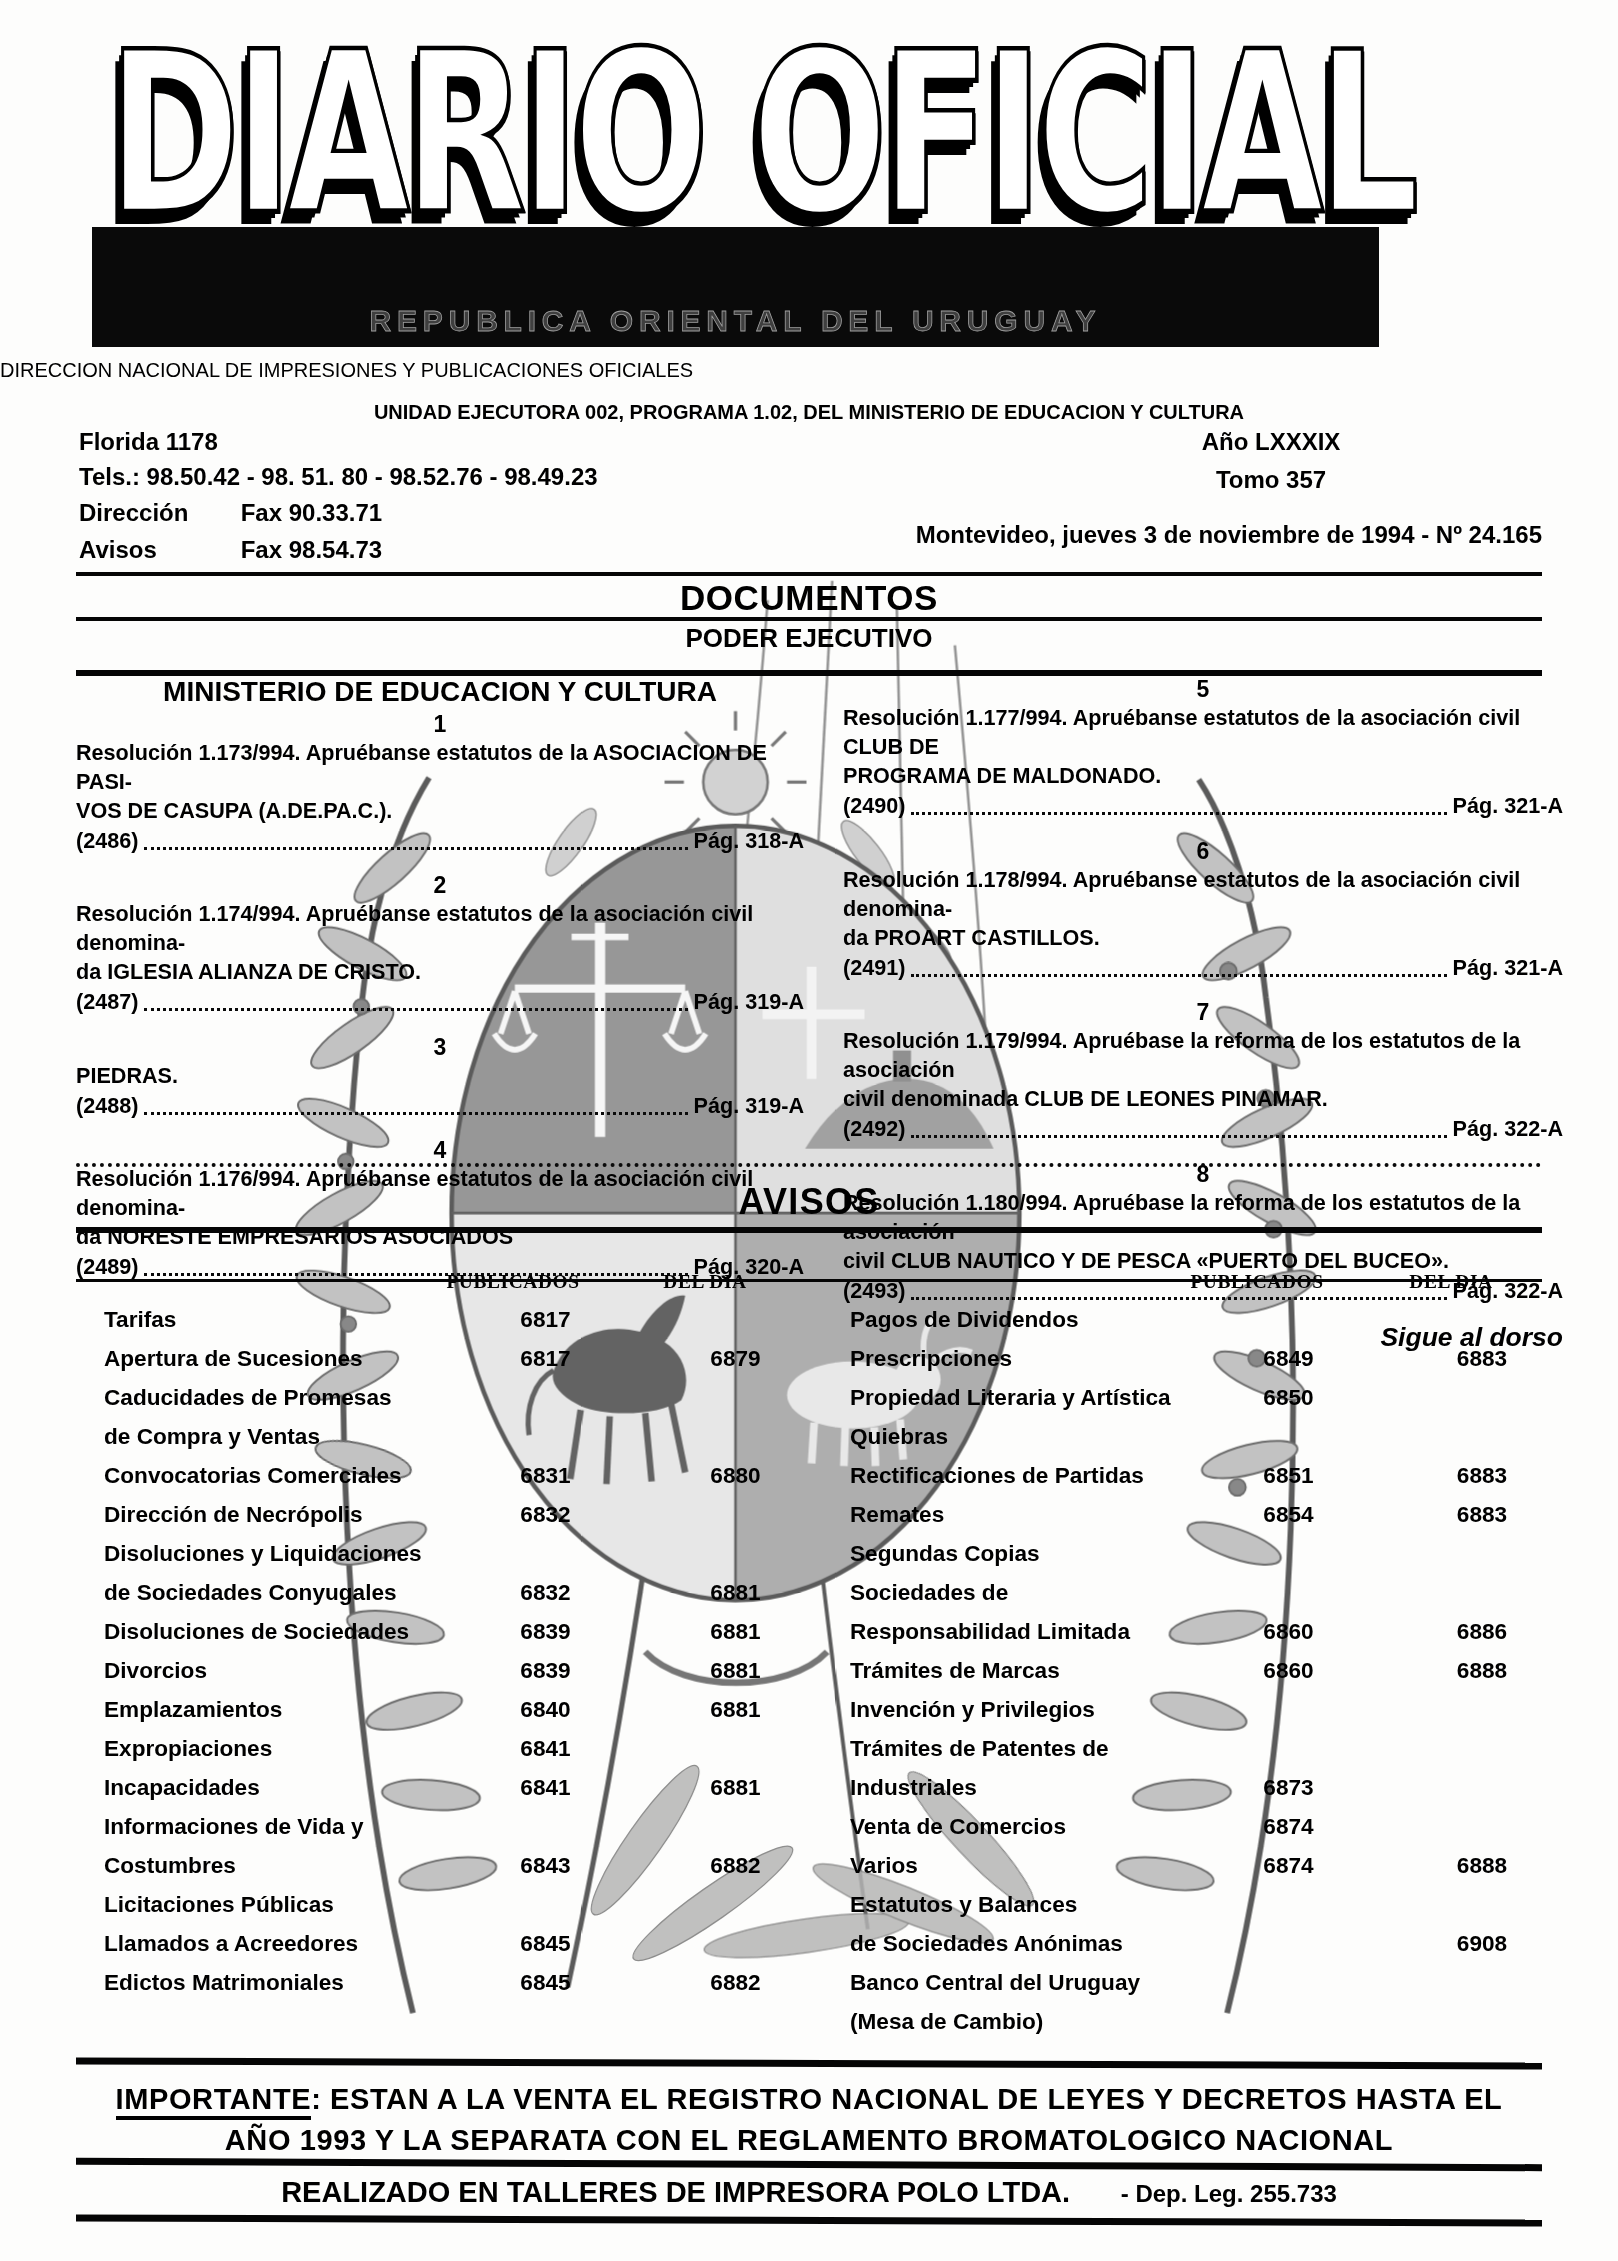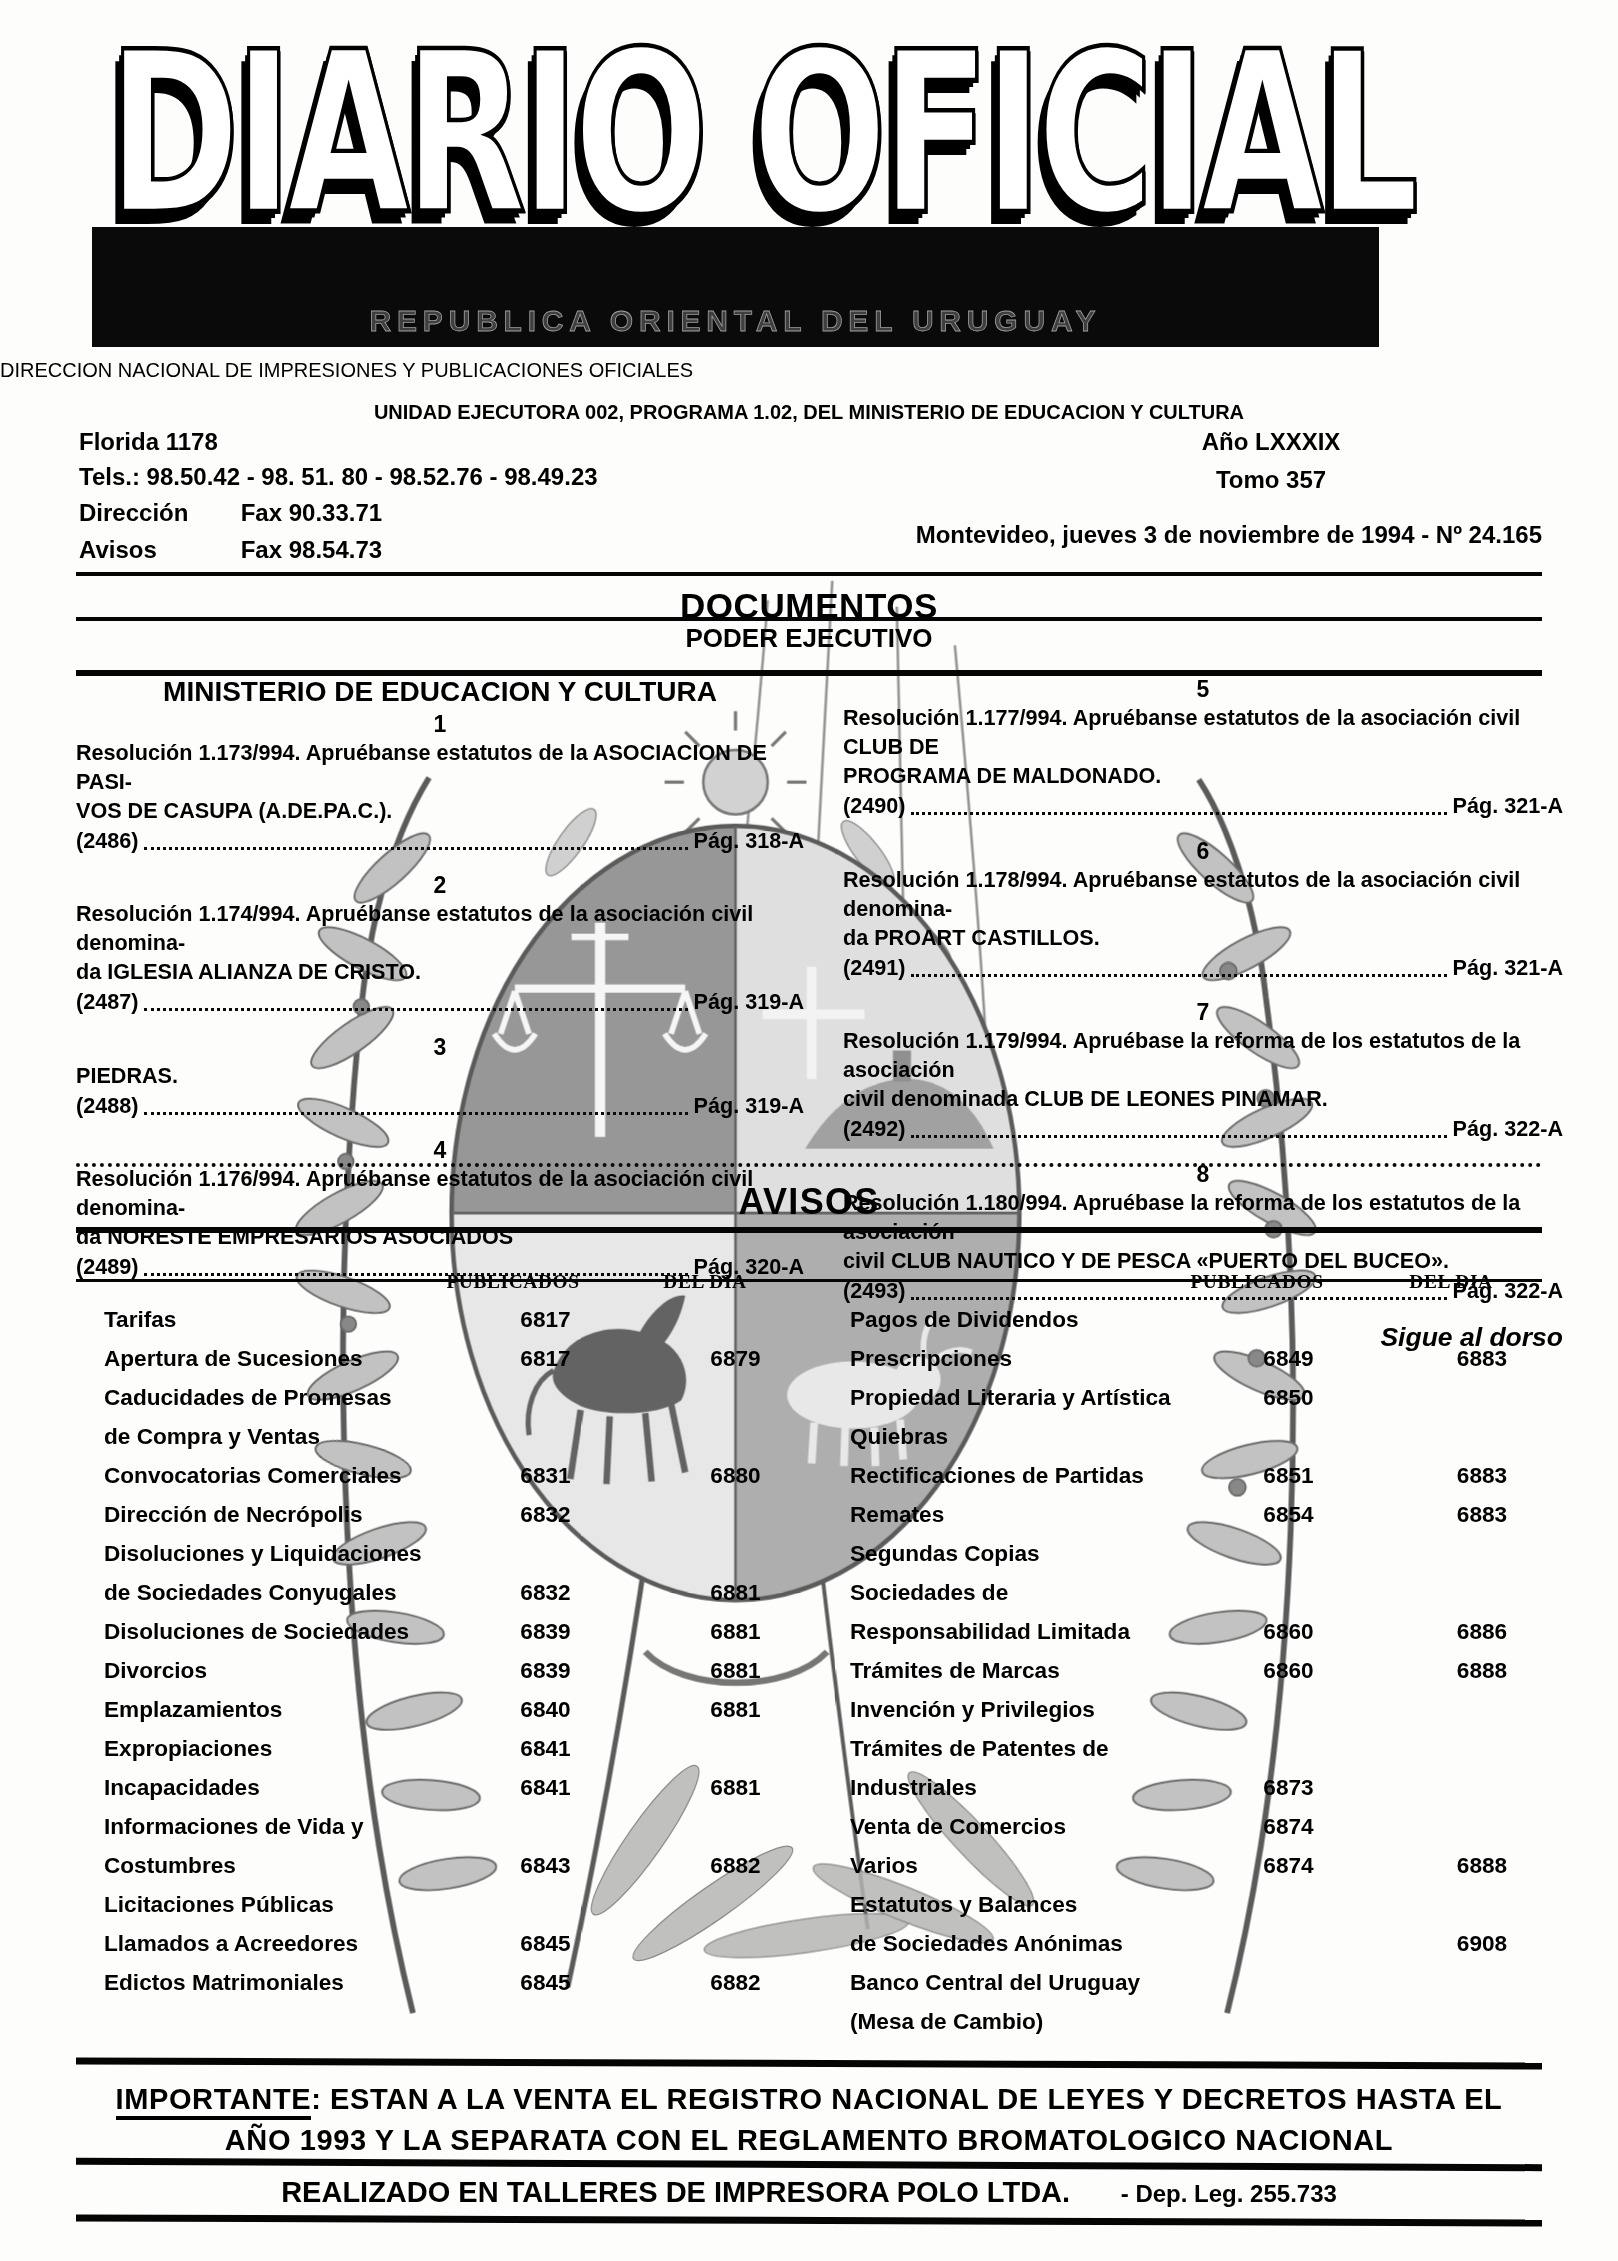--- a/index.html
+++ b/index.html
@@ -33,21 +33,21 @@
   .fxlabel{display:inline-block;width:155px;}
   .yr{position:absolute;left:1155px;width:232px;top:428px;text-align:center;}
   .tomo{position:absolute;left:1155px;width:232px;top:466px;text-align:center;}
   .dateline{position:absolute;right:76px;top:521px;}
 
   
   .rule{position:absolute;background:#050505;}
 
   
   .h-doc{position:absolute;left:0;right:0;top:578px;text-align:center;
-         font-weight:bold;font-size:35px;letter-spacing:0.6px;margin-top:8px;}
+         font-weight:bold;font-size:35px;letter-spacing:0.6px;}
   .h-poder{position:absolute;left:0;right:0;top:623px;text-align:center;
            font-weight:bold;font-size:26px;}
   .h-avisos{position:absolute;left:0;right:0;top:1181px;text-align:center;
             font-weight:bold;font-size:36px;letter-spacing:1.3px;}
 
   
   .toc{position:absolute;left:76px;top:676px;width:1469px;display:grid;
        grid-template-columns:728px 720px;column-gap:39px;}
   .ministry{text-align:center;font-weight:bold;font-size:28px;line-height:32px;margin-bottom:2.6px;}
   .toc-entry{margin-bottom:15.5px;}

